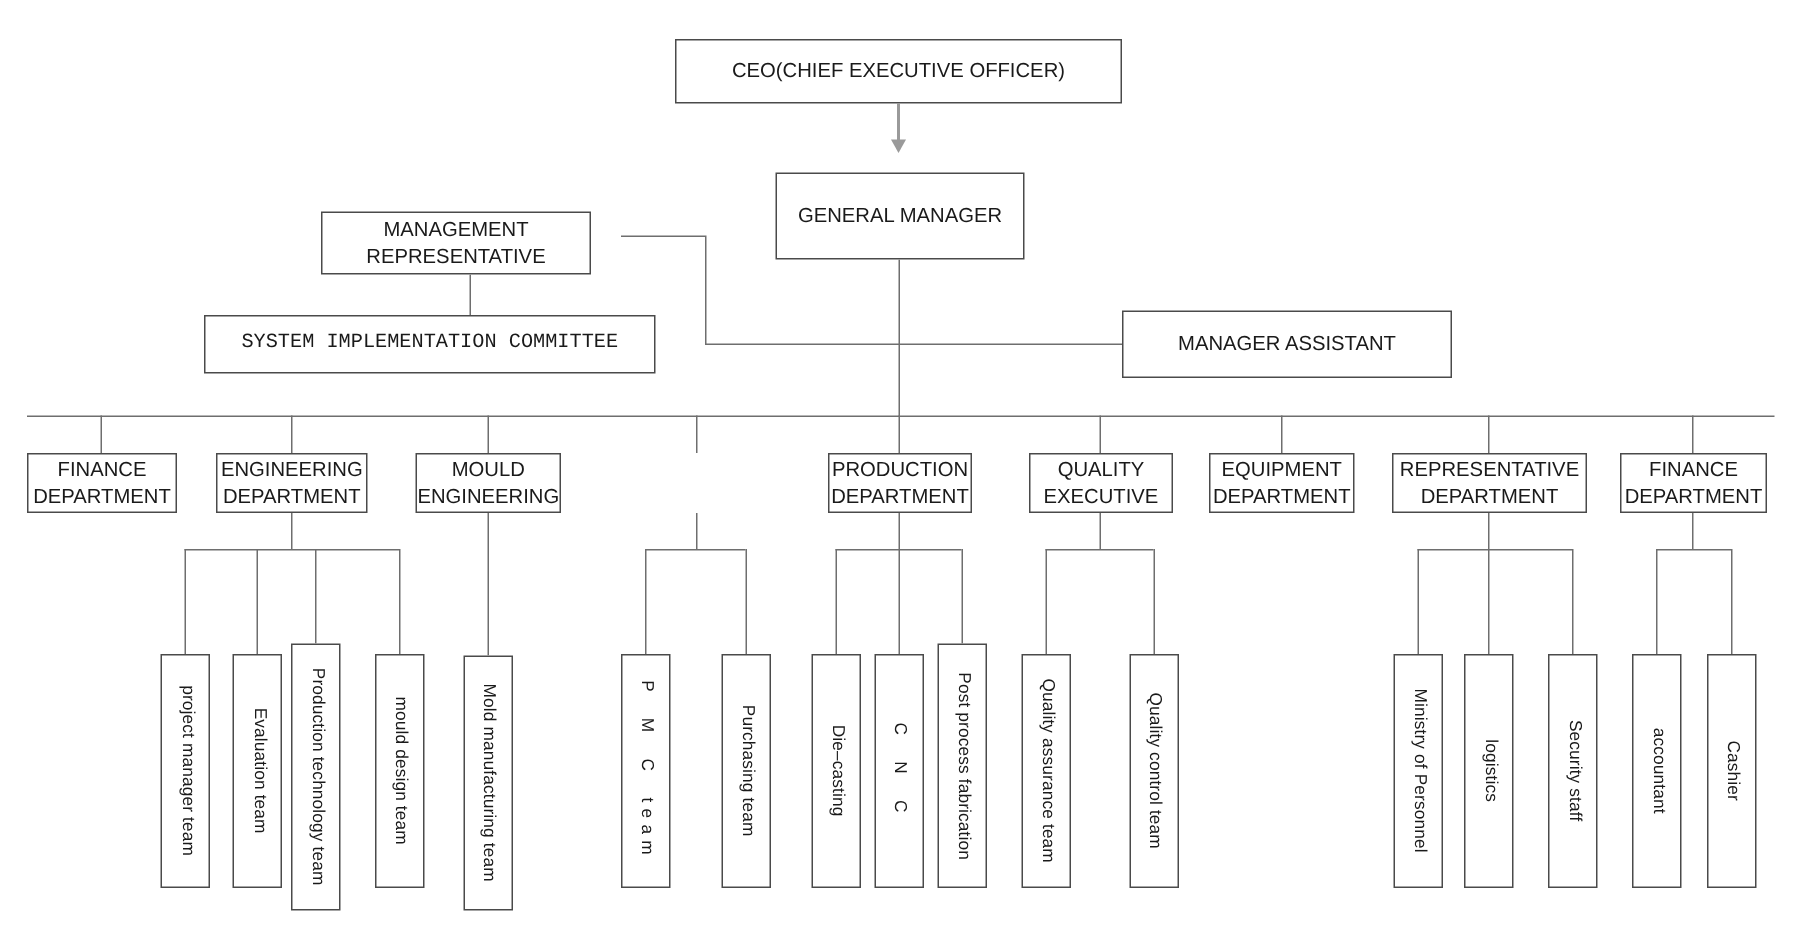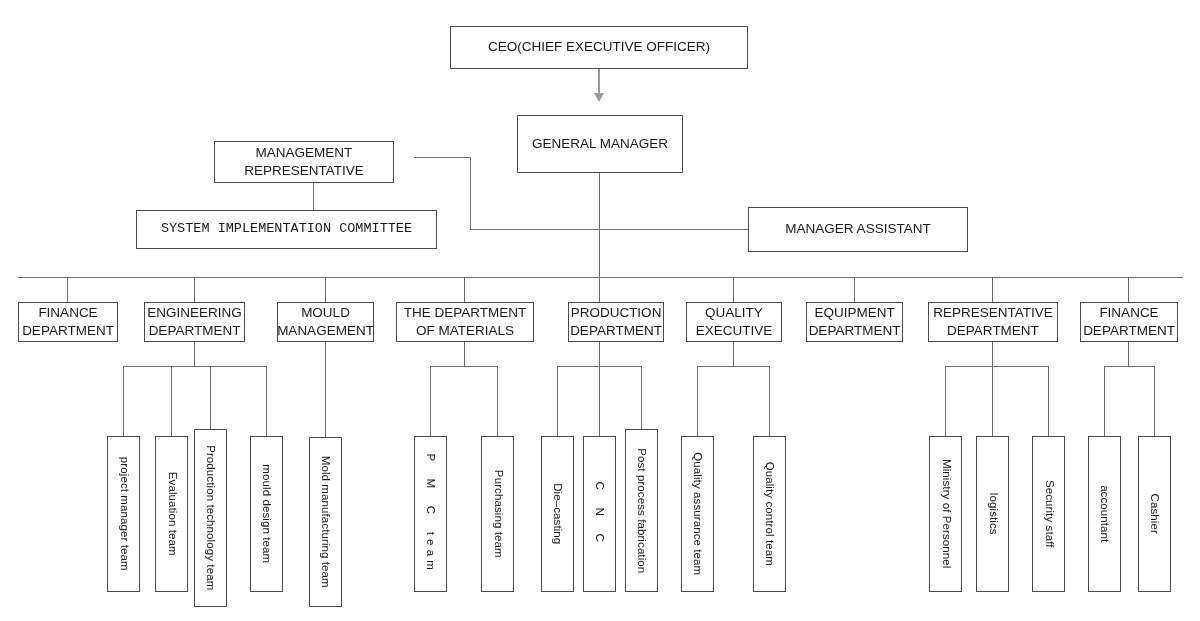--- a/index.html
+++ b/index.html
@@ -173,29 +173,25 @@
 DEPARTMENT</span>
   </div>
 
   <div class="node h" style="left:144px; top:302px; width:101px; height:40px;">
     <span class="txt">ENGINEERING
 DEPARTMENT</span>
   </div>
 
   <div class="node h" style="left:277px; top:302px; width:97px; height:40px;">
     <span class="txt">MOULD
-MANAGEMENT</span>
-  </div>
-
-  <div class="node h" style="left:396px; top:302px; width:138px; height:40px;">
-    <span class="txt">THE DEPARTMENT
-OF MATERIALS</span>
-  </div>
-
-  <div class="node h" style="left:568px; top:302px; width:96px; height:40px;">
+ENGINEERING</span>
+  </div>
+
+
+  <div class="node h" style="left:552px; top:302px; width:96px; height:40px;">
     <span class="txt">PRODUCTION
 DEPARTMENT</span>
   </div>
 
   <div class="node h" style="left:686px; top:302px; width:96px; height:40px;">
     <span class="txt">QUALITY
 EXECUTIVE</span>
   </div>
 
   <div class="node h" style="left:806px; top:302px; width:97px; height:40px;">

